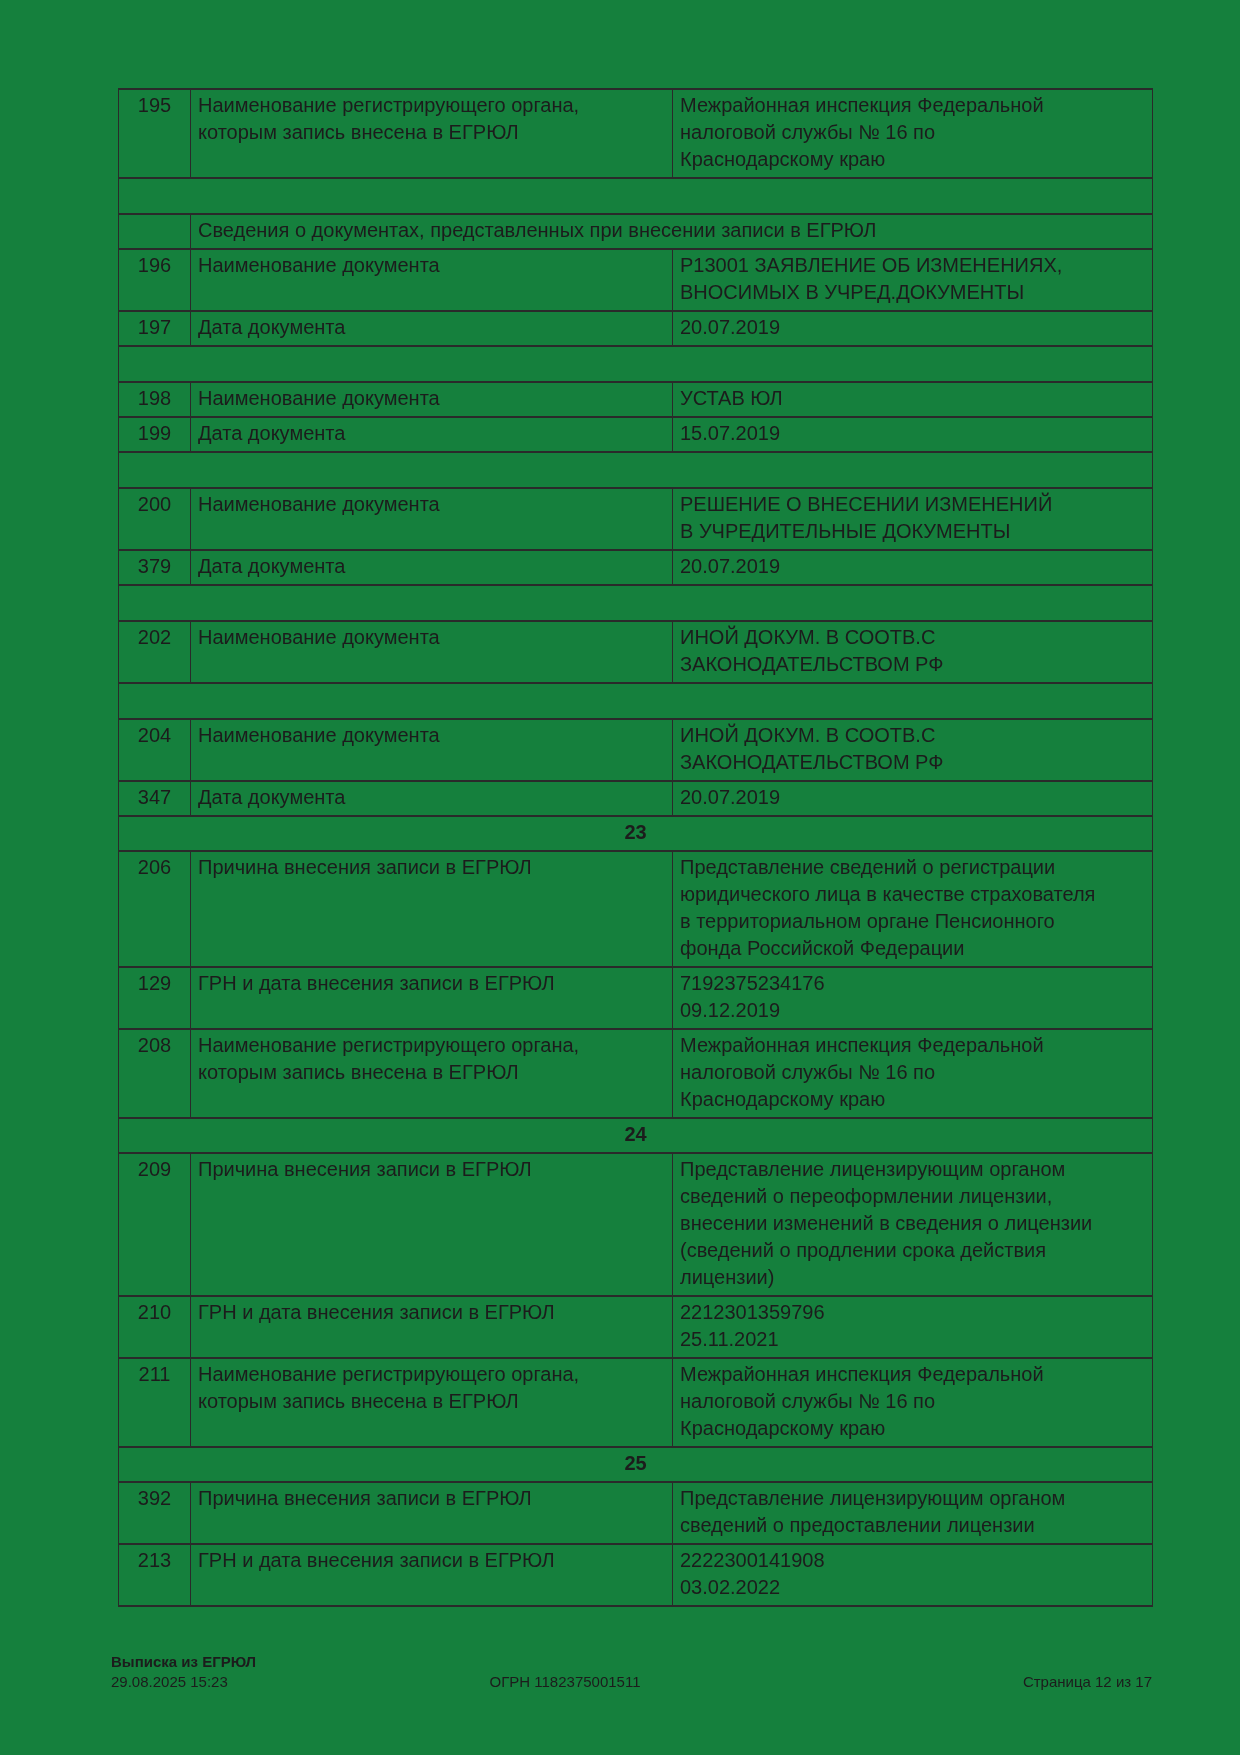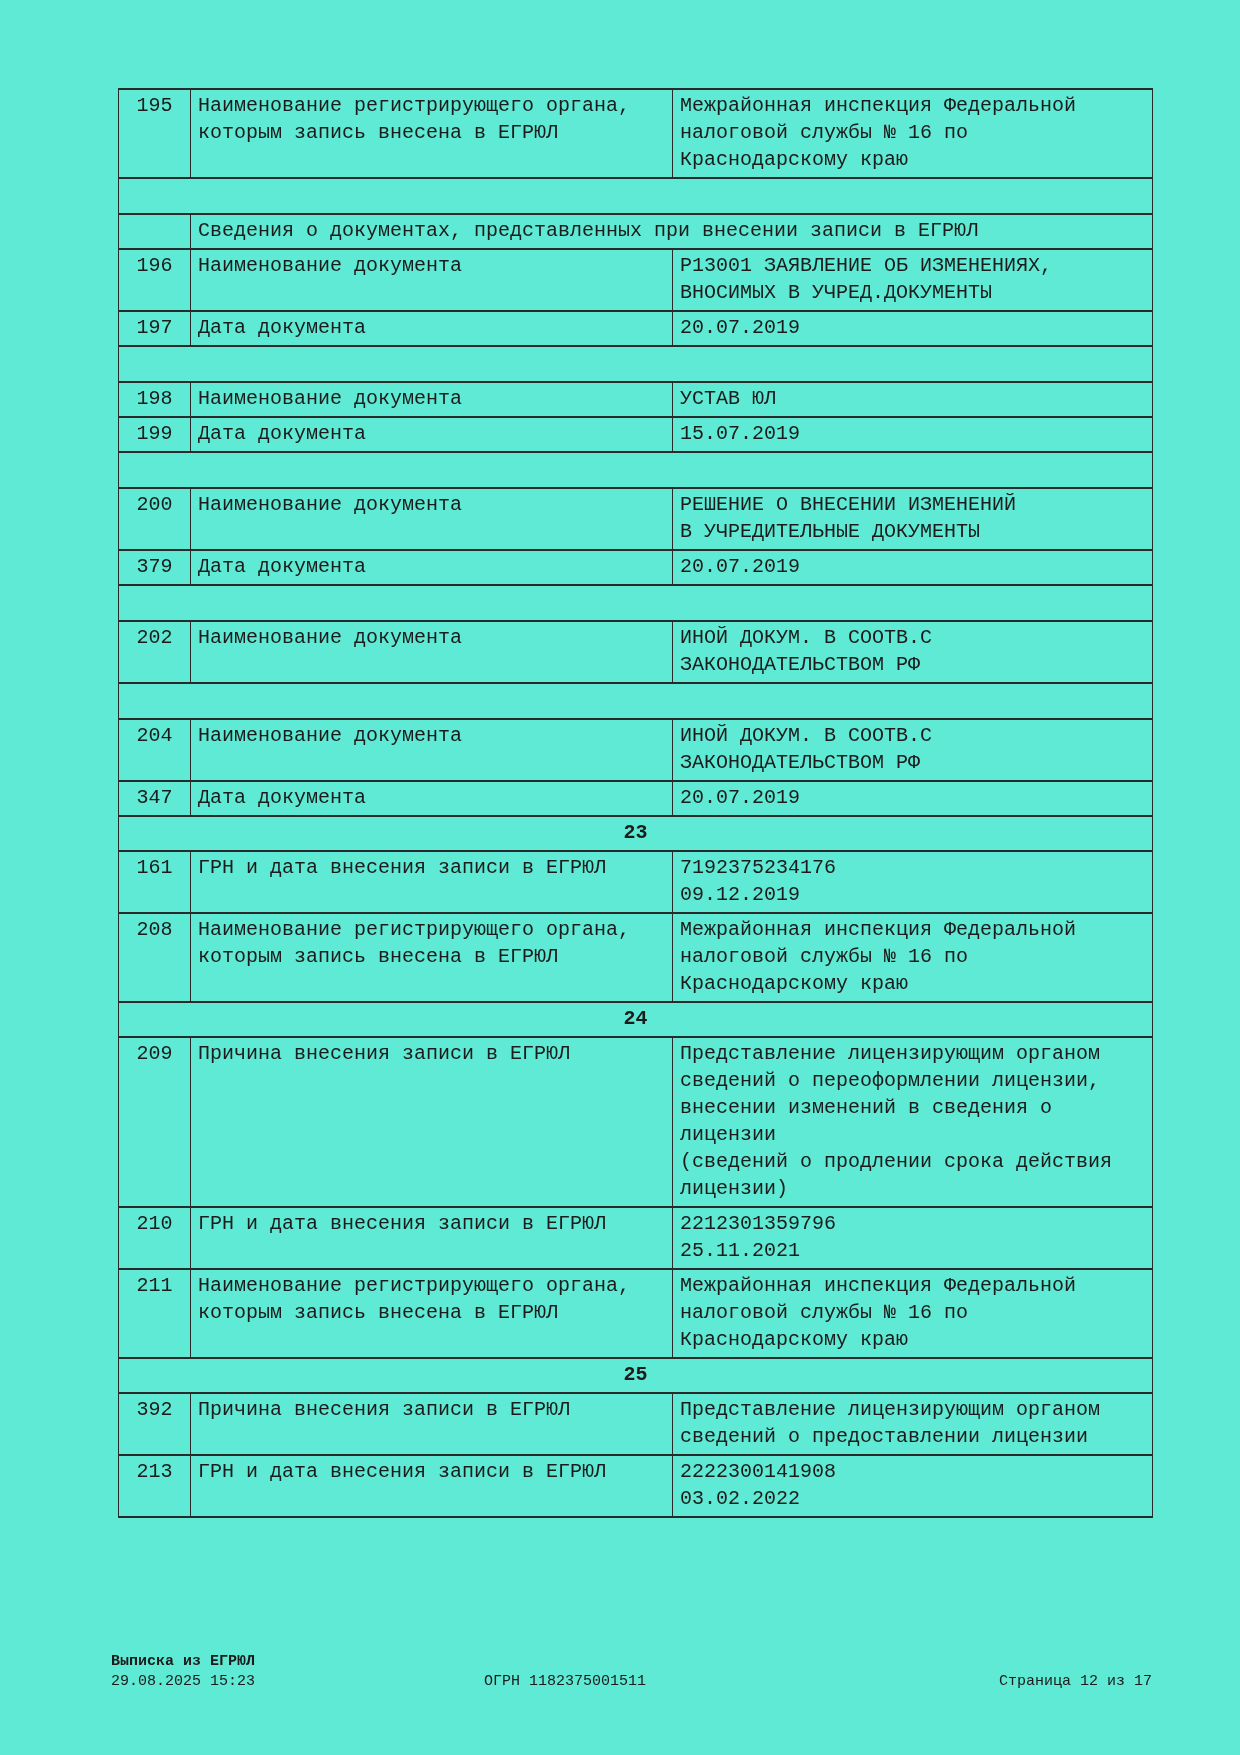--- a/index.html
+++ b/index.html
@@ -4,22 +4,22 @@
 <style>
   html, body {
     margin: 0;
     padding: 0;
     background: #ffffff;
   }
   .page {
     position: relative;
     width: 1240px;
     height: 1755px;
-    background: #5eead4;
-    font-family: Liberation Mono, monospace;
+    background: #15803d;
+    font-family: Liberation Sans, sans-serif;
     color: #1c1c1c;
     overflow: hidden;
   }
   table.egrul {
     position: absolute;
     left: 118px;
     top: 88px;
     width: 1034px;
     border-collapse: collapse;
     table-layout: fixed;
@@ -166,21 +166,29 @@
         </tr>
         <tr>
           <td class="num-cell">347</td>
           <td class="label-cell">Дата документа</td>
           <td class="value-cell">20.07.2019</td>
         </tr>
         <tr>
           <td class="section-cell" colspan="3">23</td>
         </tr>
         <tr>
-          <td class="num-cell">161</td>
+          <td class="num-cell">206</td>
+          <td class="label-cell">Причина внесения записи в ЕГРЮЛ</td>
+          <td class="value-cell">Представление сведений о регистрации
+юридического лица в качестве страхователя
+в территориальном органе Пенсионного
+фонда Российской Федерации</td>
+        </tr>
+        <tr>
+          <td class="num-cell">129</td>
           <td class="label-cell">ГРН и дата внесения записи в ЕГРЮЛ</td>
           <td class="value-cell">7192375234176
 09.12.2019</td>
         </tr>
         <tr>
           <td class="num-cell">208</td>
           <td class="label-cell">Наименование регистрирующего органа,
 которым запись внесена в ЕГРЮЛ</td>
           <td class="value-cell">Межрайонная инспекция Федеральной
 налоговой службы № 16 по

